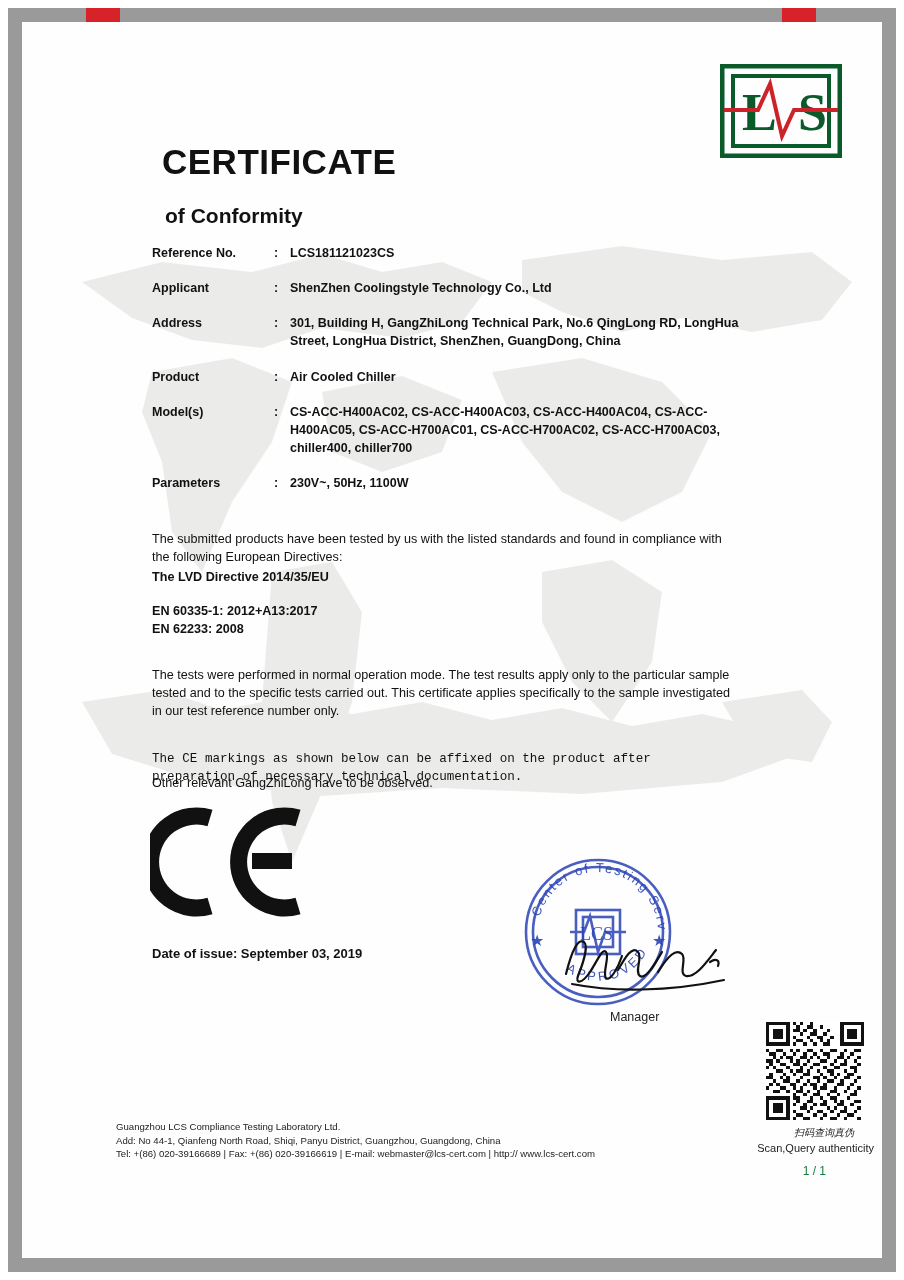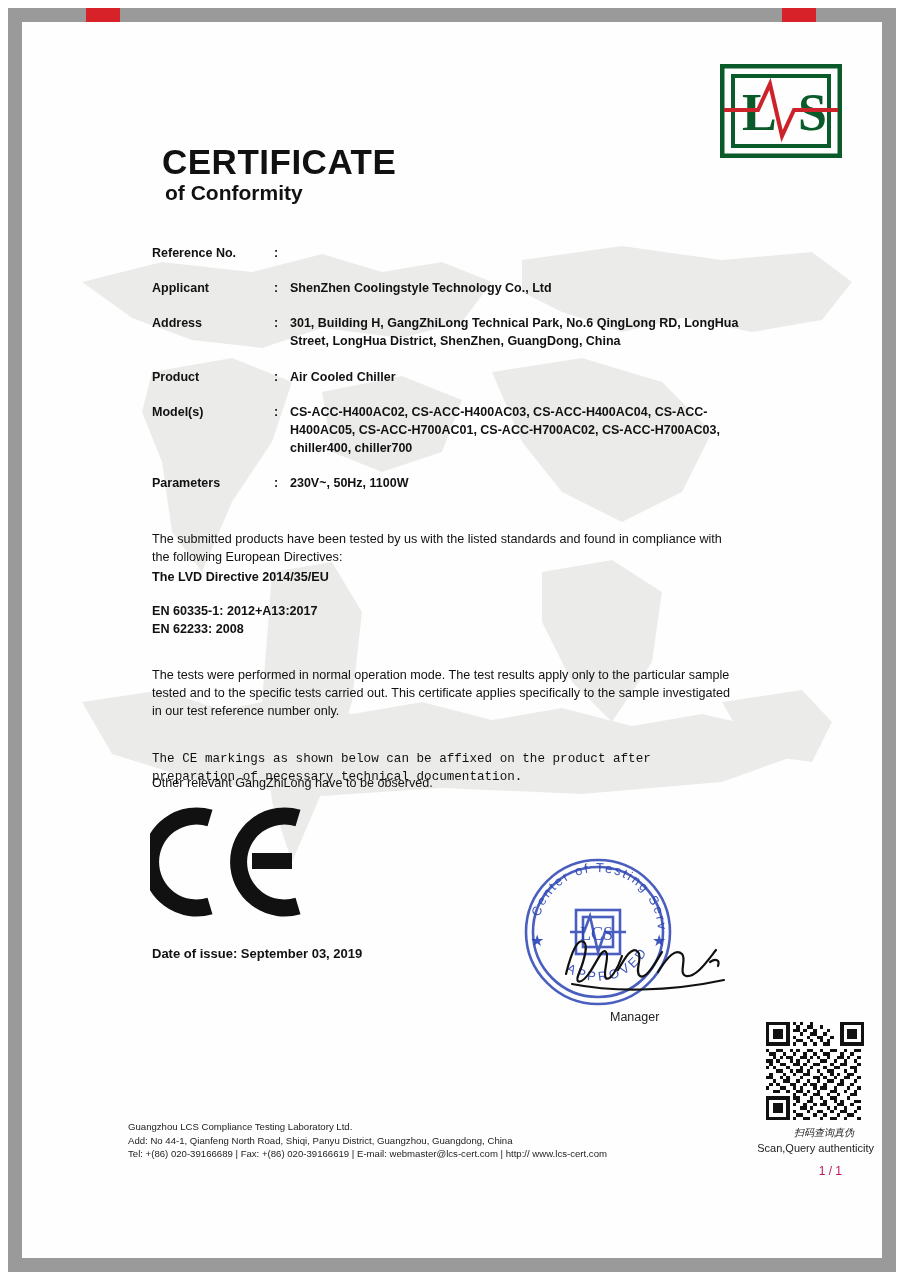--- a/index.html
+++ b/index.html
@@ -73,21 +73,21 @@
     font-size: 35px;
     font-weight: bold;
     letter-spacing: 0.5px;
     color: #111;
     line-height: 1.05;
   }
   .cert-sub {
     font-size: 21px;
     font-weight: bold;
     color: #111;
-    margin-top: 0;
+    margin-top: 23px;
     margin-left: 3px;
   }
 
   
   .fields {
     position: absolute;
     left: 130px;
     top: 222px;
     width: 600px;
     font-size: 12.5px;
@@ -190,30 +190,30 @@
   }
   .qr-en {
     position: absolute;
     right: 8px;
     top: 1120px;
     font-size: 11px;
     color: #222;
   }
   .page-num {
     position: absolute;
-    right: 40px;
+    right: 56px;
     top: 1142px;
     font-size: 12px;
-    color: #be185d;
+    color: #15803d;
   }
 
   
   .footer {
     position: absolute;
-    left: 106px;
+    left: 94px;
     top: 1098px;
     font-size: 9.6px;
     color: #222;
     line-height: 1.42;
   }
   .footer div { white-space: nowrap; }
 </style>
 </head>
 <body>
 
@@ -259,20 +259,21 @@
 
     <div class="title-block">
       <div class="cert-title">CERTIFICATE</div>
       <div class="cert-sub">of Conformity</div>
     </div>
 
     <div class="fields">
       <div class="field-row">
         <div class="f-label">Reference No.</div>
         <div class="f-colon">:</div>
+        <div class="f-value">LCS181121023CS</div>
       </div>
       <div class="field-row">
         <div class="f-label">Applicant</div>
         <div class="f-colon">:</div>
         <div class="f-value">ShenZhen Coolingstyle Technology Co., Ltd</div>
       </div>
       <div class="field-row">
         <div class="f-label">Address</div>
         <div class="f-colon">:</div>
         <div class="f-value">301, Building H, GangZhiLong Technical Park, No.6 QingLong RD, LongHua Street, LongHua District, ShenZhen, GuangDong, China</div>

